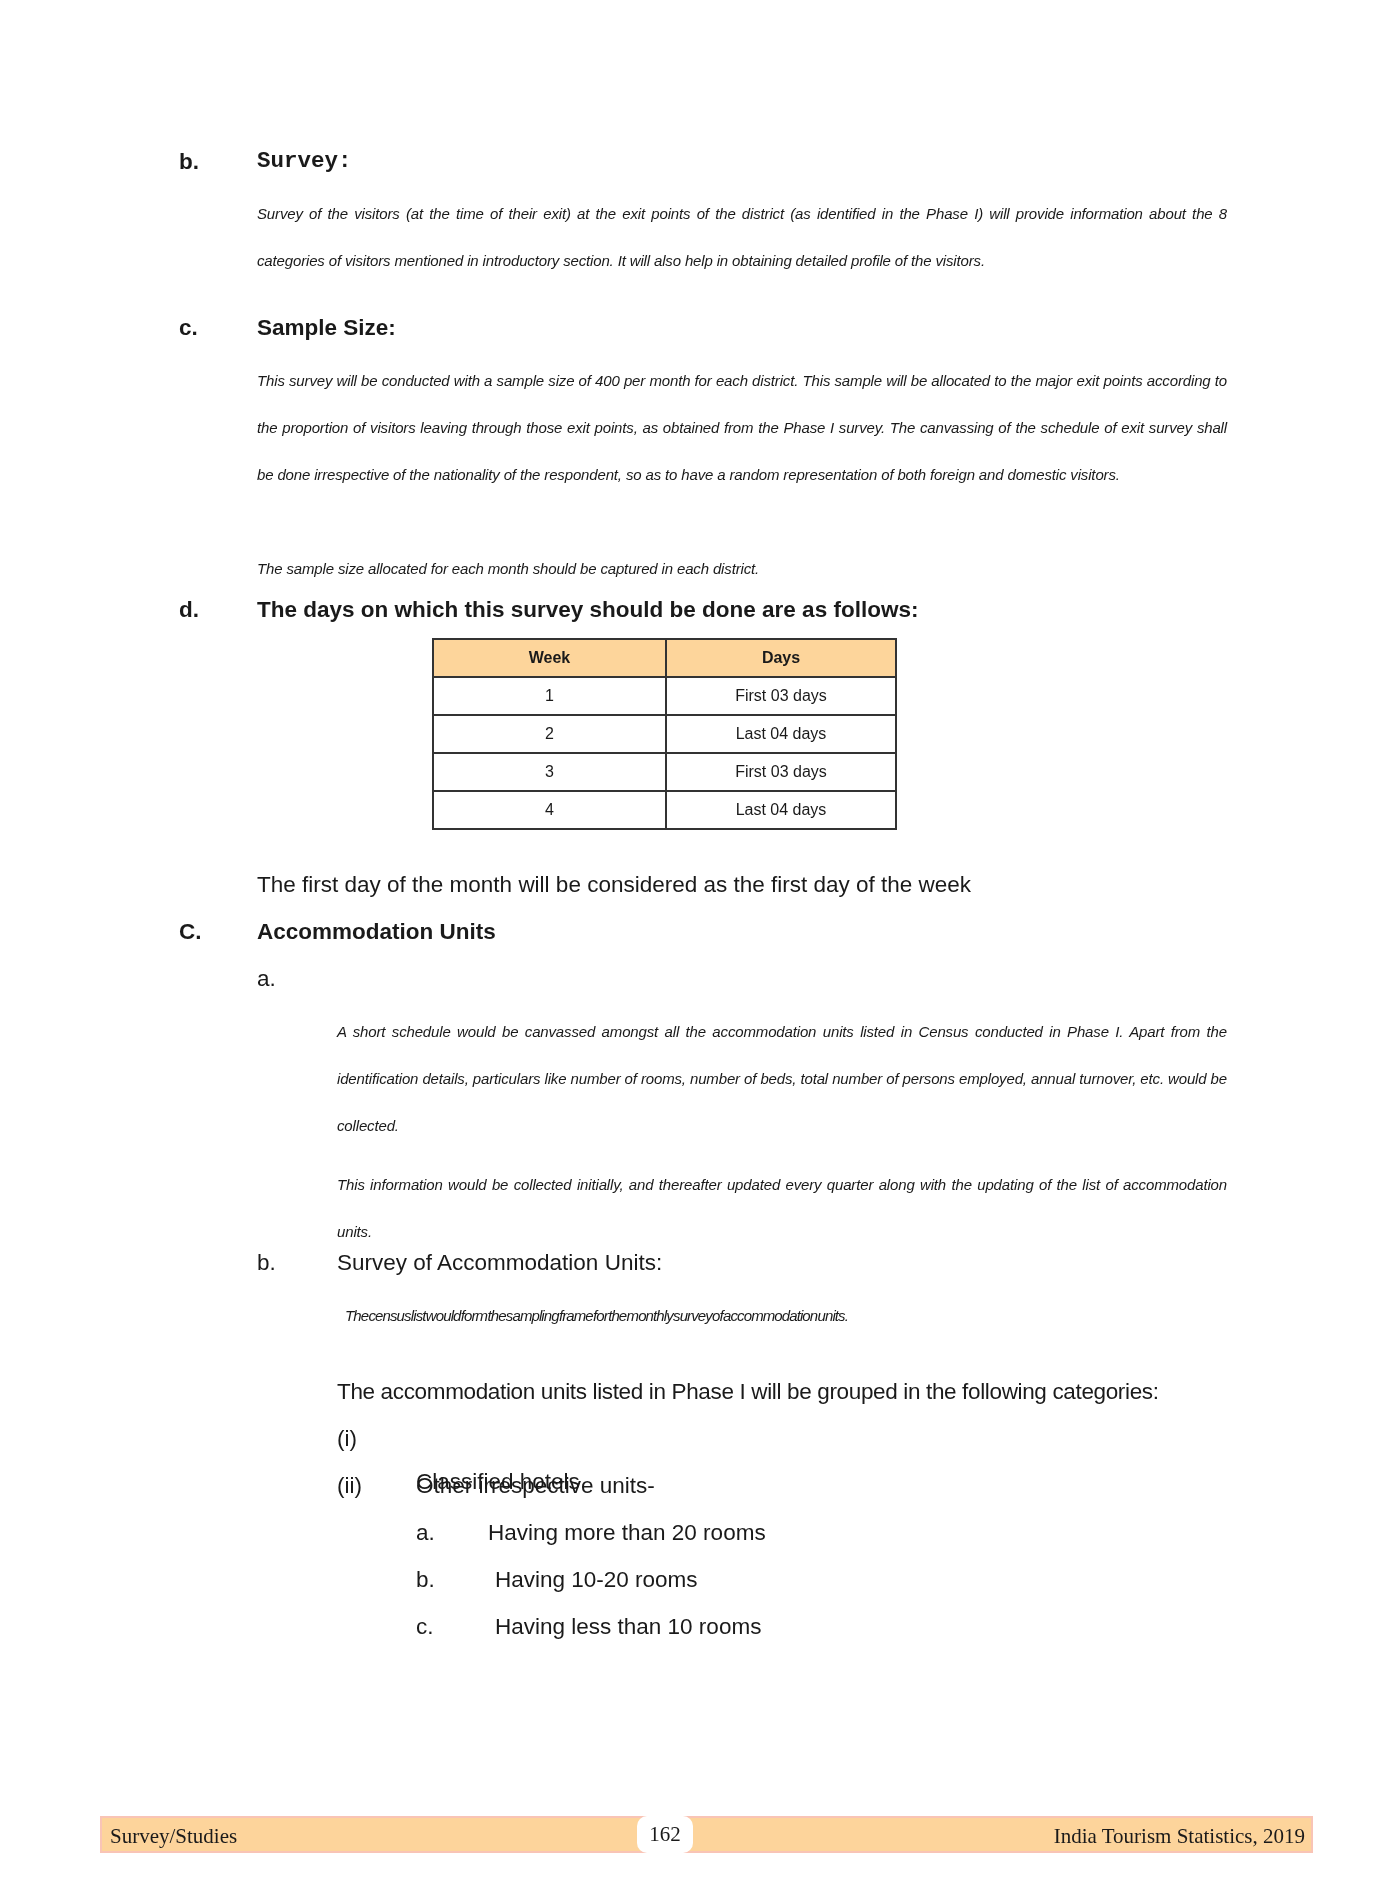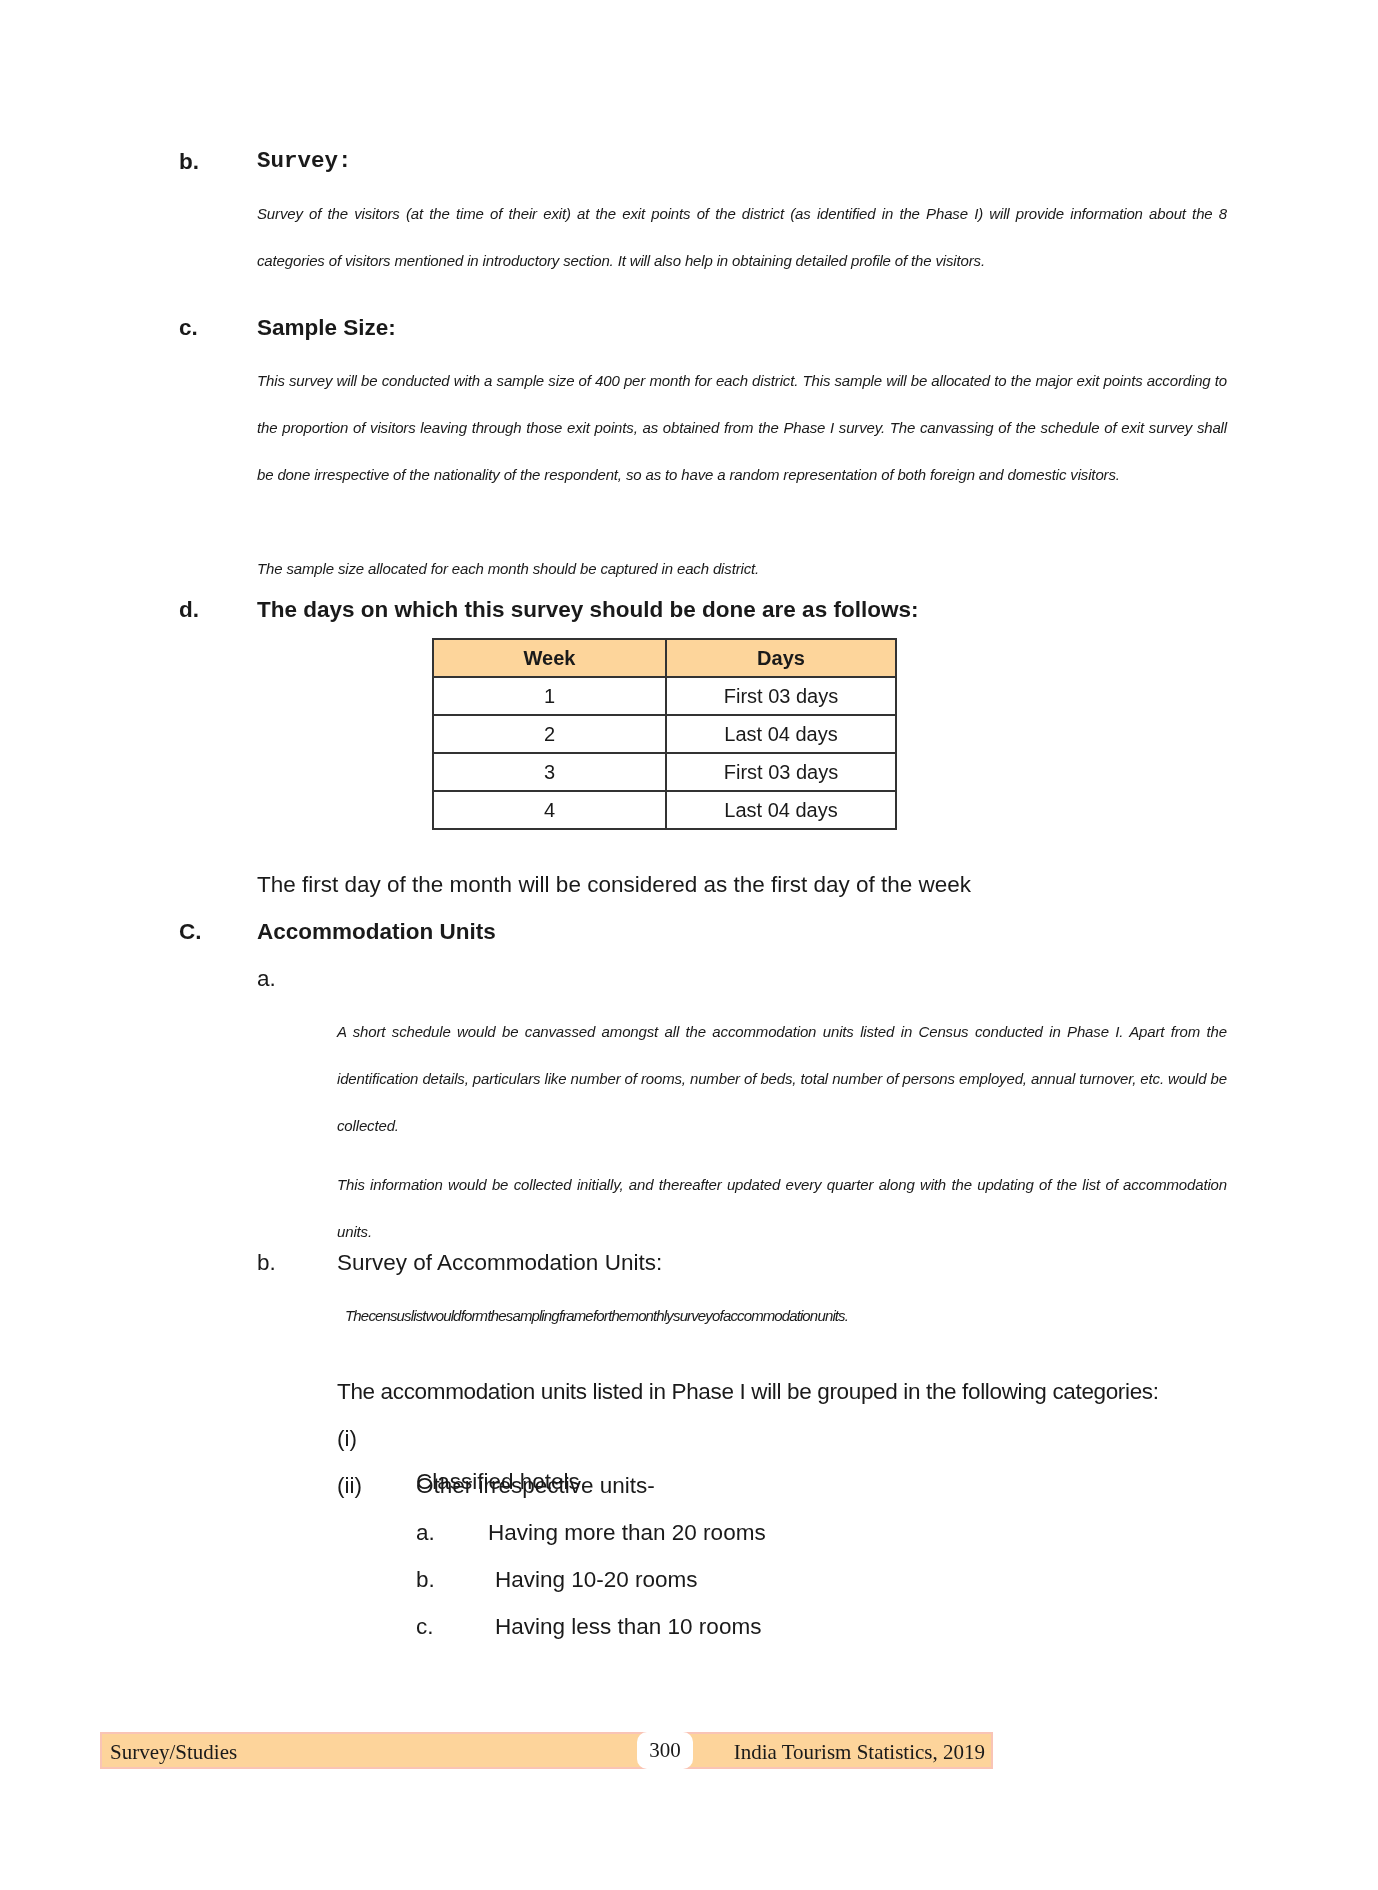--- a/index.html
+++ b/index.html
@@ -15,32 +15,32 @@
       position: absolute; font-size: 15px; line-height: 47px;
       text-align: justify; text-align-last: left; white-space: normal;
       letter-spacing: -0.15px;
       font-style: italic;
     }
     .tight { letter-spacing: -0.9px; word-spacing: -3px; }
 
     
     table.days {
       position: absolute; left: 432px; top: 638px; width: 465px;
-      border-collapse: collapse; font-size: 20px;
+      border-collapse: collapse; font-size: 16px;
     }
     table.days th, table.days td {
       border: 2px solid #333333; height: 36px; padding: 0; text-align: center;
       font-weight: normal;
     }
     table.days th { background: #fdd59b; font-weight: bold; }
     table.days td.c1, table.days th.c1 { width: 231px; }
 
     
     .footer {
-      position: absolute; left: 100px; top: 1732px; width: 893px; height: 37px;
+      position: absolute; left: 100px; top: 1816px; width: 1213px; height: 37px;
       background: #fdd49b; border: 2px solid #f9c4b6; box-sizing: border-box;
       font-family: "Liberation Serif", "DejaVu Serif", serif; font-size: 21px;
     }
     .footer .left { position: absolute; left: 8px; top: 6px; }
     .footer .right { position: absolute; right: 6px; top: 6px; }
     .footer .pagenum {
       position: absolute; left: 535px; top: -2px; width: 56px; height: 37px;
       background: #ffffff; border-radius: 10px; text-align: center; line-height: 37px;
     }
   </style>
@@ -109,16 +109,16 @@
 
   <div class="row" style="left:416px; top:1515px;">a.</div>
   <div class="row" style="left:488px; top:1515px;">Having more than 20 rooms</div>
   <div class="row" style="left:416px; top:1562px;">b.</div>
   <div class="row" style="left:495px; top:1562px;">Having 10-20 rooms</div>
   <div class="row" style="left:416px; top:1609px;">c.</div>
   <div class="row" style="left:495px; top:1609px;">Having less than 10 rooms</div>
 
   <div class="footer">
     <span class="left">Survey/Studies</span>
-    <span class="pagenum">300</span>
+    <span class="pagenum">162</span>
     <span class="right">India Tourism Statistics, 2019</span>
   </div>
 </div>
 
 </body></html>

